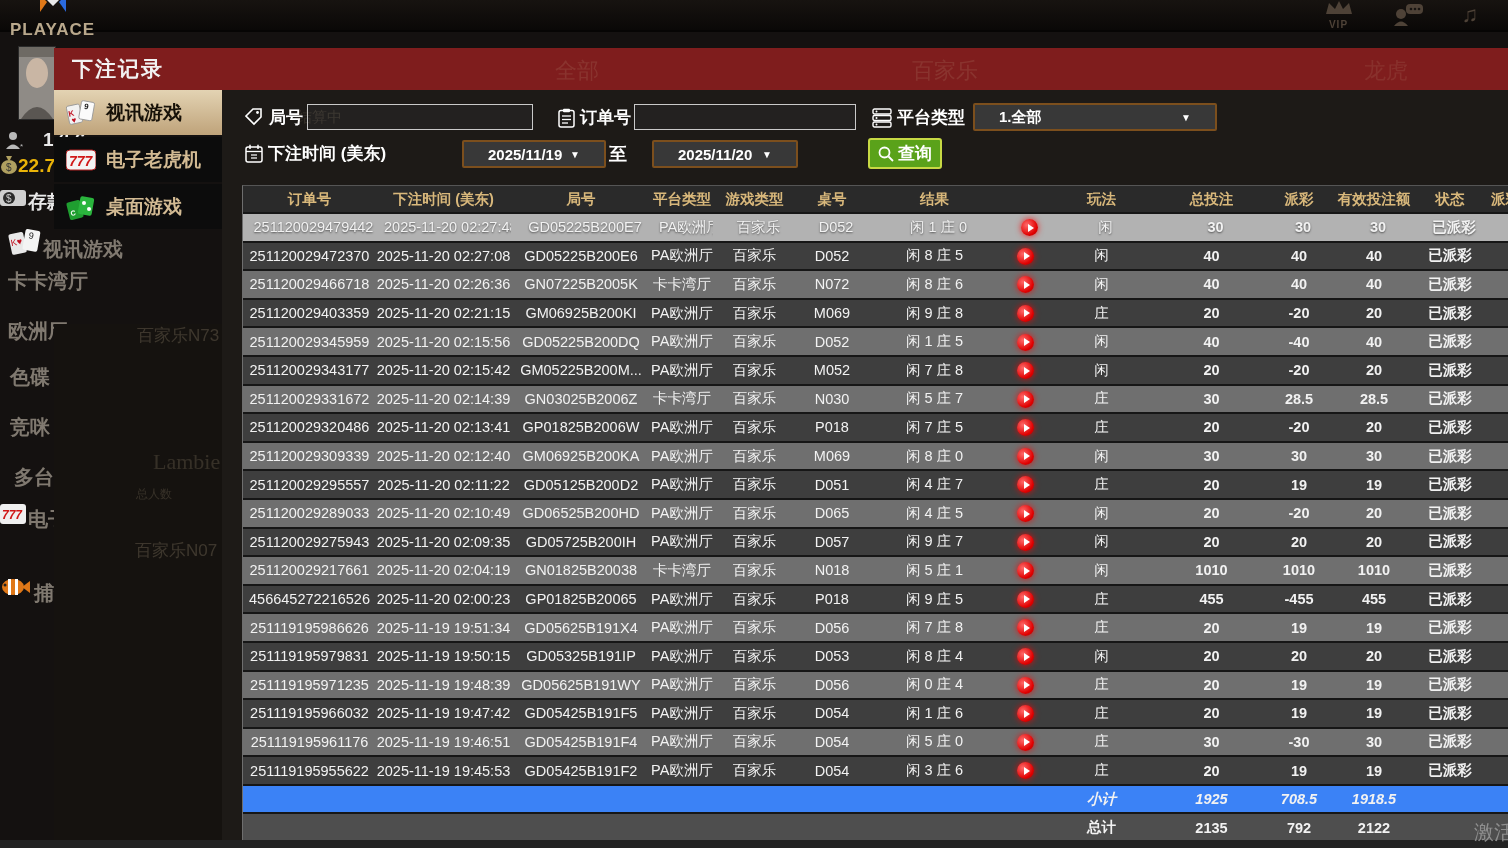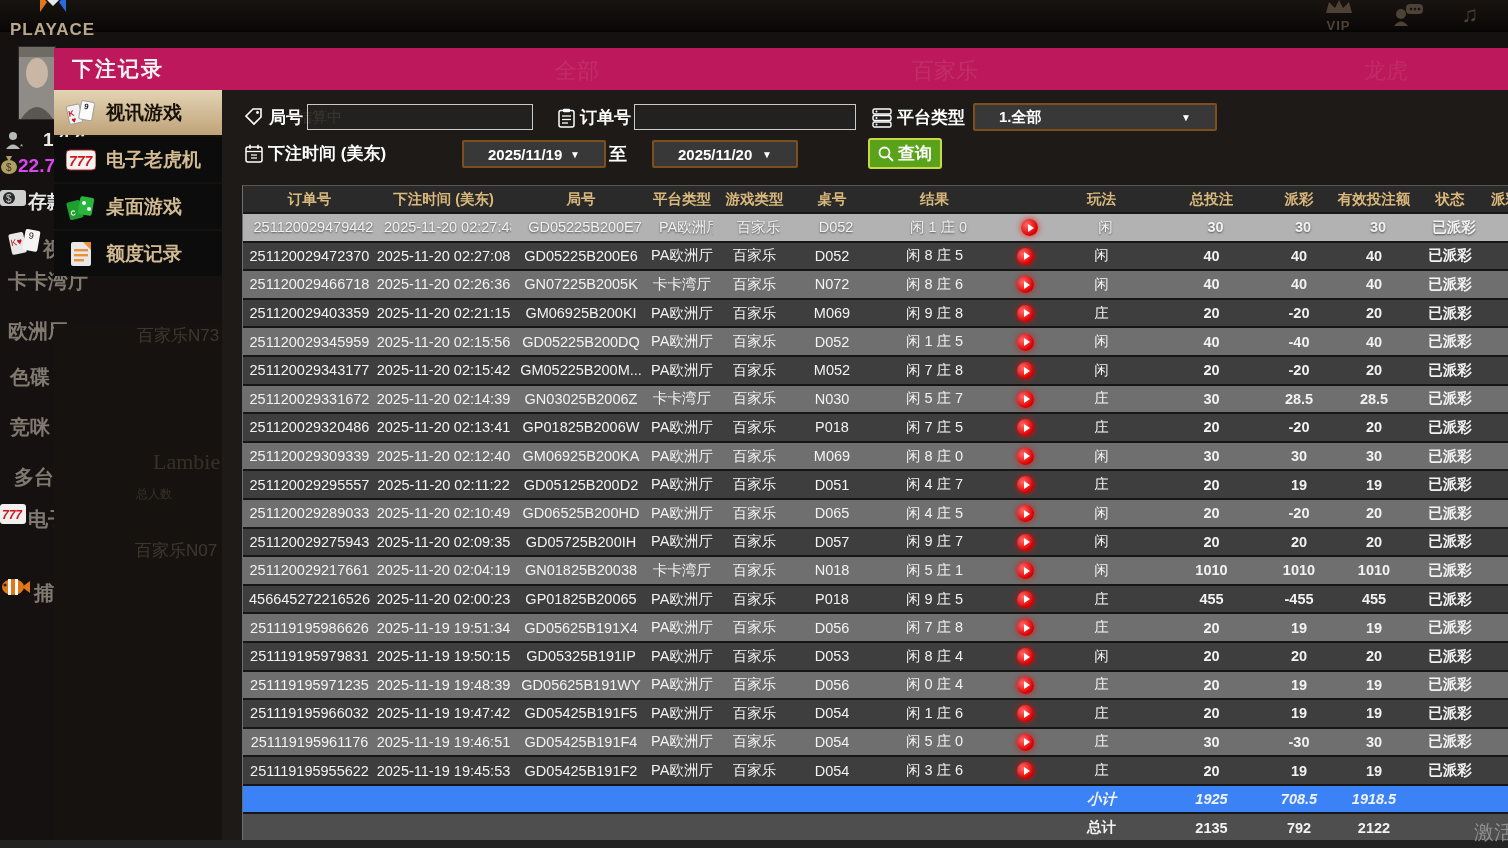--- a/index.html
+++ b/index.html
@@ -8,33 +8,33 @@
     background:#141110;font-family:"Liberation Sans","DejaVu Sans",sans-serif;
     -webkit-font-smoothing:antialiased;
   }
   
   .topbar{position:absolute;left:0;top:0;width:1508px;height:30px;background:linear-gradient(#171310,#0a0807);
     border-bottom:2px solid #060504;z-index:40;display:flex;align-items:center;}
   .logo{display:flex;align-items:center;gap:7px;margin-left:10px;flex-direction:column;}
   .logo-text{color:#b9a88c;font-weight:bold;font-size:17px;letter-spacing:1px;}
   .topbar-icons{position:absolute;right:30px;top:0;height:30px;display:flex;align-items:center;gap:38px;}
   .tb-ic{color:#4e4237;fill:#4e4237;display:flex;flex-direction:column;align-items:center;line-height:1;}
-  .tb-ic .viptxt{font-size:13px;font-weight:bold;color:#4e4237;letter-spacing:1px;margin-top:5px;}
+  .tb-ic .viptxt{font-size:10px;font-weight:bold;color:#4e4237;letter-spacing:1px;margin-top:5px;}
   .music-note{font-size:22px;color:#4e4237;}
   
   .bg-layer{position:absolute;inset:0;z-index:1;}
   .avatar{position:absolute;left:18px;top:46px;width:36px;height:72px;border:1px solid #2a2a2a;
     background:linear-gradient(#a8a49e,#6e6a66);overflow:hidden;}
   .avatar svg{display:block;}
   .bg-stat{position:absolute;color:#e9e9e9;font-weight:bold;font-size:19px;z-index:30;white-space:nowrap;}
-  .bg-stat.money{color:#d946ef;}
+  .bg-stat.money{color:#eab308;}
   .bg-nav{position:absolute;color:#9c9488;font-weight:bold;font-size:20px;opacity:.8;white-space:nowrap;}
   .faint{position:absolute;color:#cbb896;white-space:nowrap;pointer-events:none;}
   
-  .title-band{position:absolute;left:54px;top:48px;right:0;height:42px;background:#be185d;z-index:10;}
+  .title-band{position:absolute;left:54px;top:48px;right:0;height:42px;background:#7f1d1d;z-index:10;}
   .title-band .ptitle{position:absolute;left:18px;top:7px;color:#f2f2f2;font-size:21px;font-weight:bold;letter-spacing:2px;}
   .sidebar{position:absolute;left:54px;top:90px;width:168px;z-index:10;}
   .side-item{height:45px;margin-bottom:2px;background:#0c0c0c;display:flex;align-items:center;gap:10px;
     padding-left:12px;color:#d2ba93;font-size:19px;font-weight:bold;cursor:pointer;position:relative;}
   .side-item .ic{width:30px;height:30px;display:flex;align-items:center;justify-content:center;}
   .side-item.active{background:linear-gradient(180deg,#e3d3b3,#bfa37a);color:#161007;}
   .side-item.active::after{content:"";position:absolute;right:-13px;top:0;border-top:22.5px solid transparent;
     border-bottom:22.5px solid transparent;border-left:13px solid #c4a87e;}
   .below-side{position:absolute;left:54px;top:324px;width:168px;bottom:8px;background:#15120f;z-index:9;overflow:hidden;}
   .content{position:absolute;left:222px;top:90px;right:0;bottom:8px;background:#1d1a17;z-index:11;overflow:hidden;}
@@ -203,32 +203,20 @@
       <svg width="30" height="28" viewBox="0 0 30 28">
           <rect x="2" y="8" width="14" height="18" rx="2" fill="#1f9e30" transform="rotate(-14 9 17)"></rect>
           <rect x="13" y="4" width="14" height="18" rx="2" fill="#2ab53d" transform="rotate(10 20 13)"></rect>
           <circle cx="18" cy="10" r="2" fill="#fff"></circle>
           <circle cx="23" cy="16" r="2" fill="#fff"></circle>
           <text x="4" y="22" font-size="7" fill="#fff" transform="rotate(-14 9 17)">C</text>
         </svg>
     </span>
     <span>桌面游戏</span>
   </div>
-  <div class="side-item">
-    <span class="ic">
-      <svg width="24" height="26" viewBox="0 0 24 26">
-          <rect x="2" y="1" width="20" height="24" rx="2" fill="#e8e8e8"></rect>
-          <path d="M14 1 h8 v8 z" fill="#e8913c"></path>
-          <rect x="5" y="8" width="14" height="2.4" fill="#e8913c"></rect>
-          <rect x="5" y="13" width="14" height="2.4" fill="#e8913c"></rect>
-          <rect x="5" y="18" width="10" height="2.4" fill="#e8913c"></rect>
-        </svg>
-    </span>
-    <span>额度记录</span>
-  </div>
 </div>
 
 <div class="below-side">
     <div id="faint-panel">
       <span class="faint" style="left: 83px; top: 0px; font-size: 17px; opacity: 0.22;">百家乐N73</span>
       <span class="faint" style="left: 99px; top: 125px; font-size: 22px; opacity: 0.18; font-family: Liberation Serif, serif;">Lambie</span>
       <span class="faint" style="left: 82px; top: 162px; font-size: 12px; opacity: 0.18;">总人数</span>
       <span class="faint" style="left: 81px; top: 215px; font-size: 17px; opacity: 0.22;">百家乐N07</span>
     </div>
   </div>

